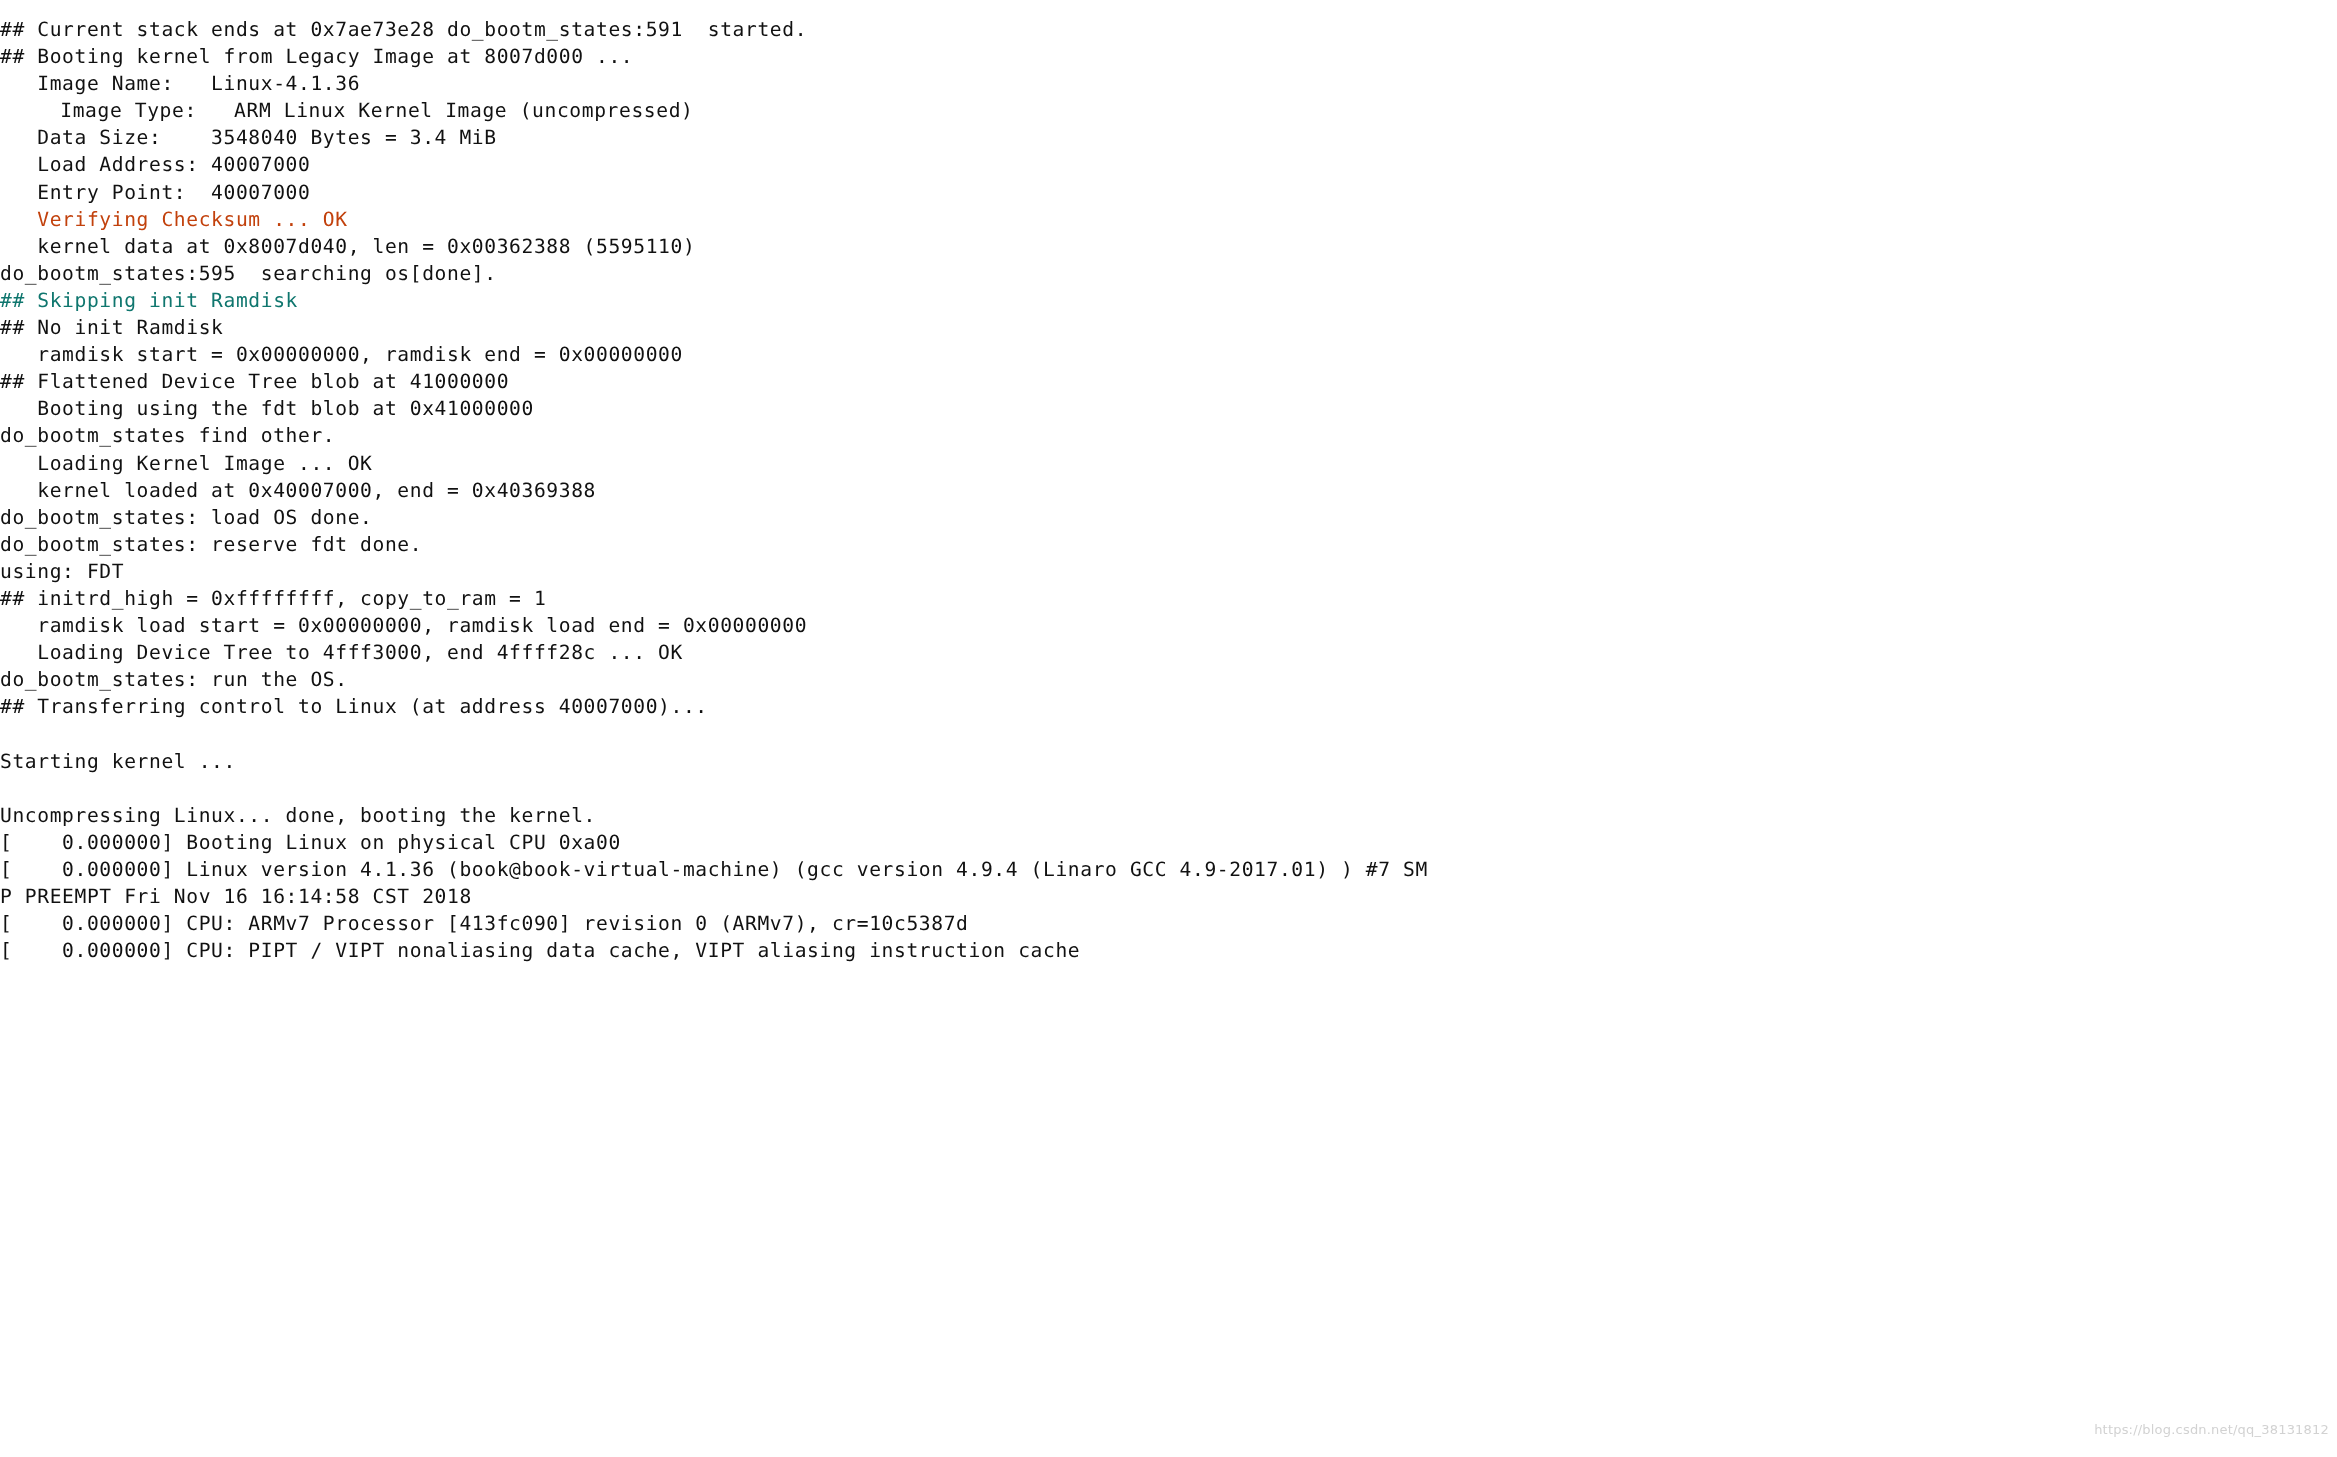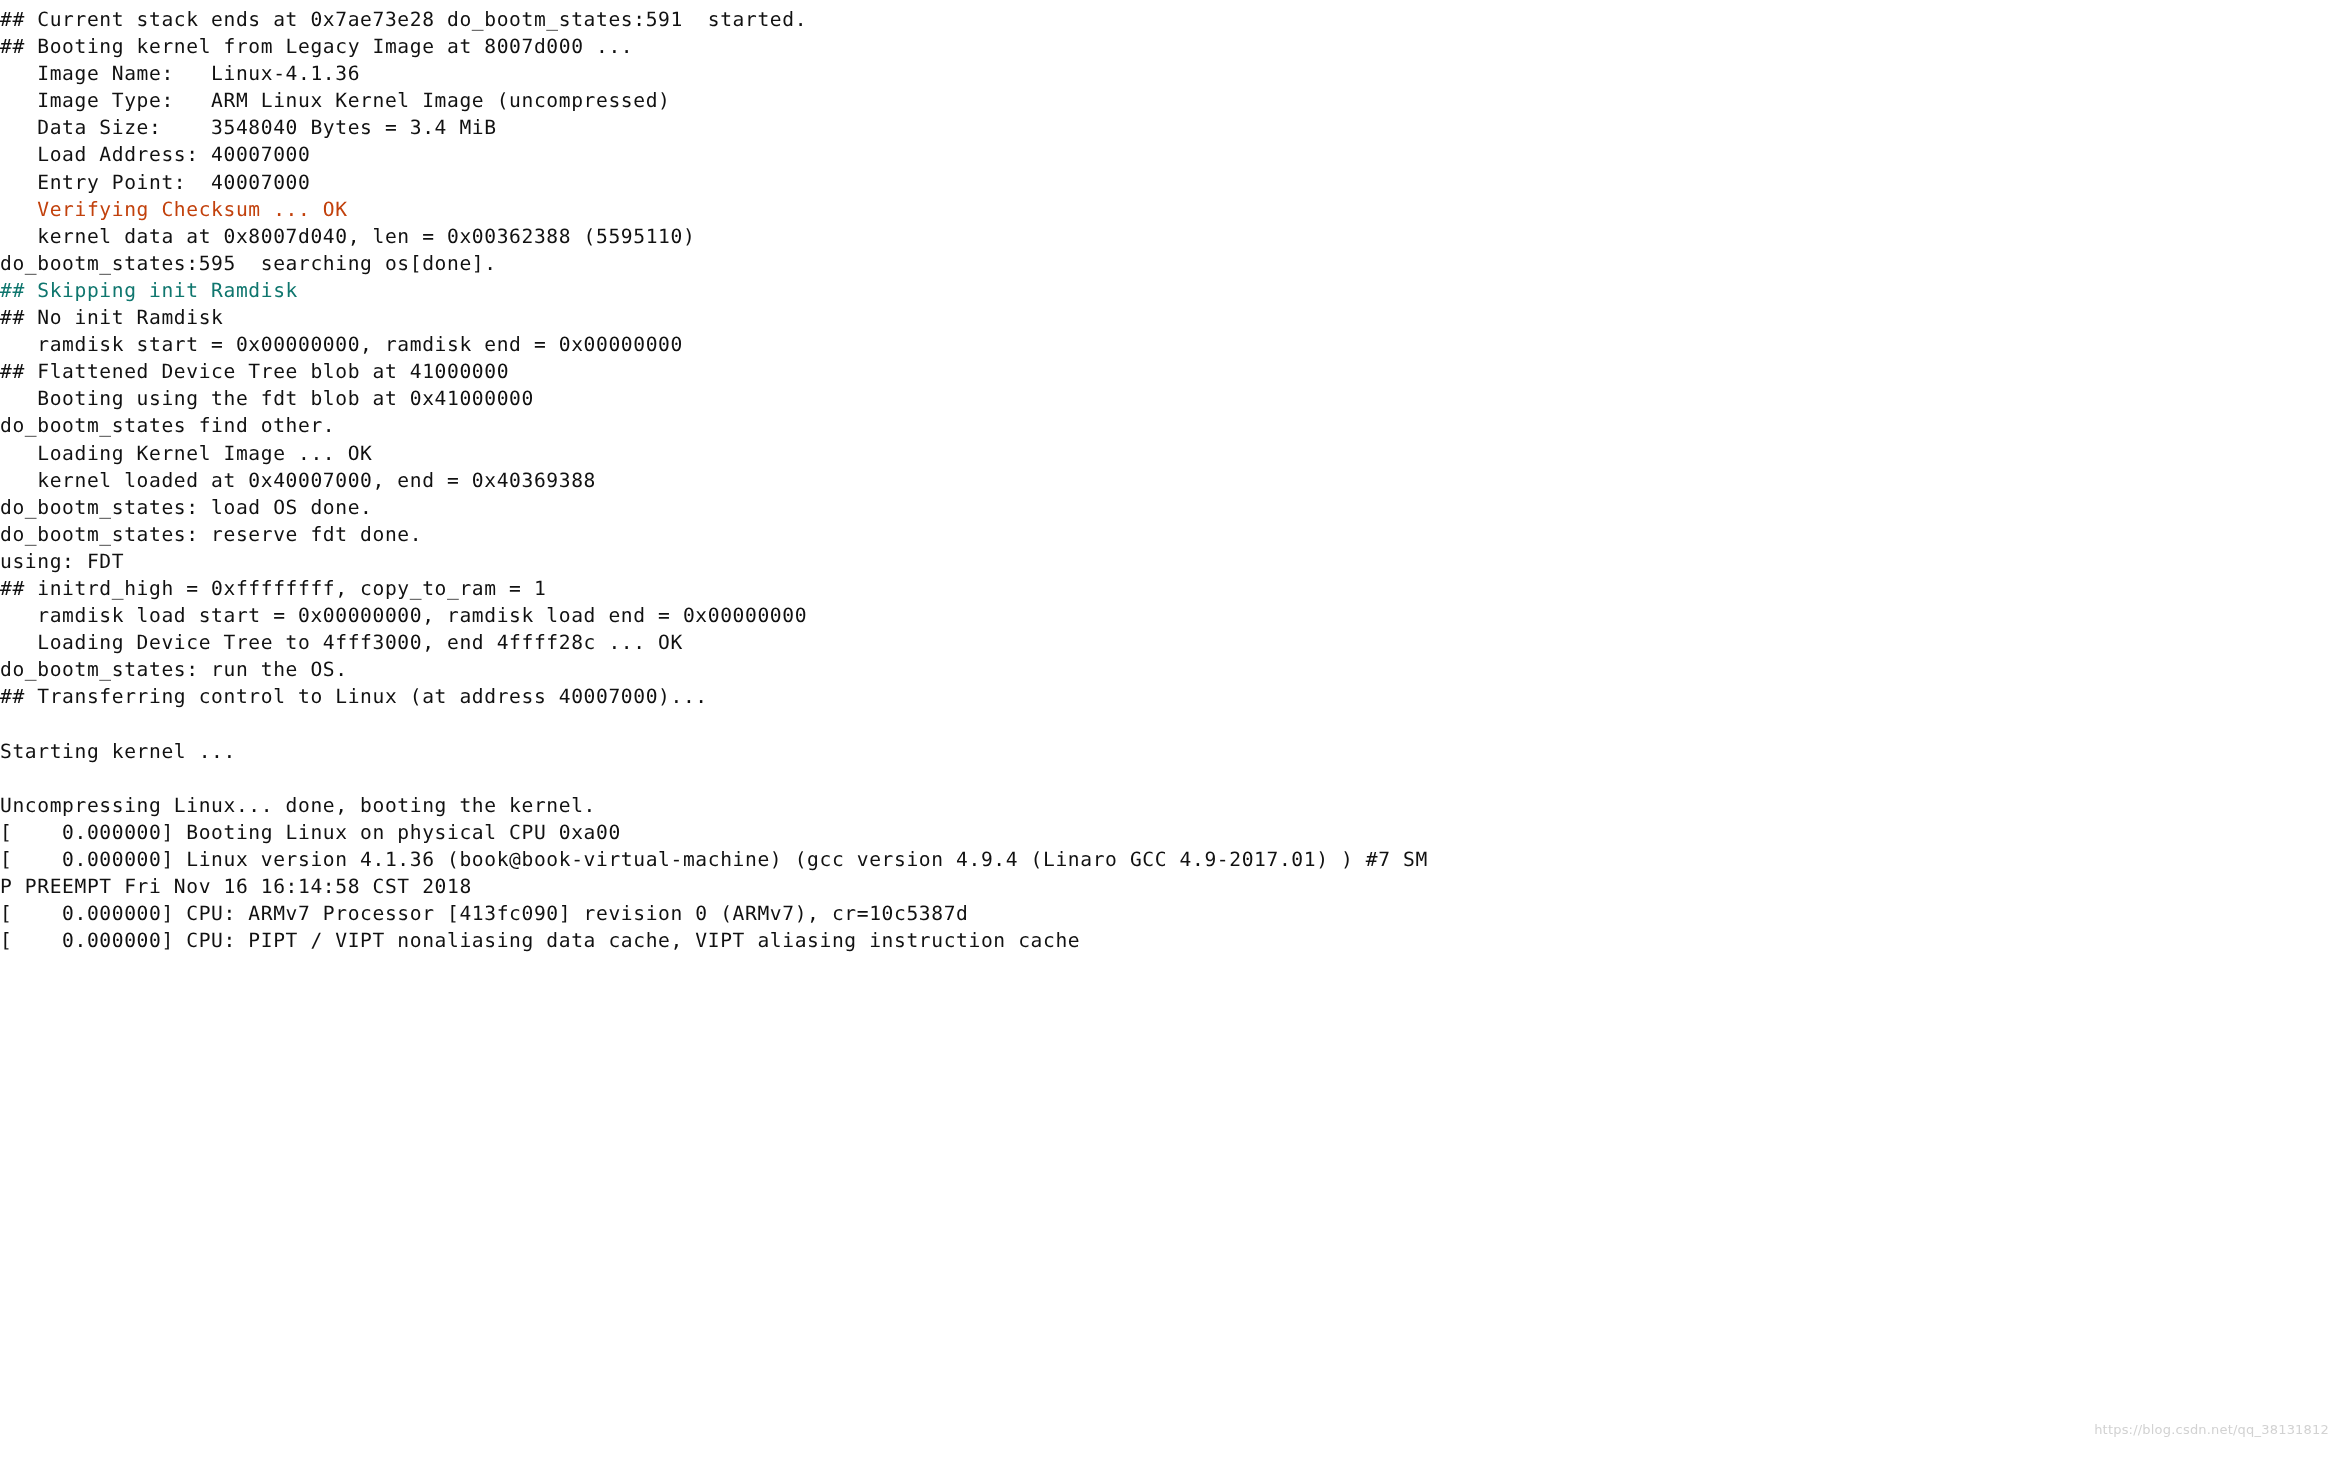--- a/index.html
+++ b/index.html
@@ -18,21 +18,21 @@
     position: relative;
     width: 2337px;
     height: 1457px;
     background: #ffffff;
     padding: 0;
     box-sizing: border-box;
   }
   .log-lines {
     position: absolute;
     left: 0px;
-    top: 6px;
+    top: 16px;
     width: 2337px;
   }
   .log-line {
     font-family: "DejaVu Sans Mono", "Liberation Mono", monospace;
     font-size: 19.6px;
     line-height: 27.1px;
     height: 27.1px;
     color: #111111;
     white-space: pre;
     letter-spacing: 0.62px;
@@ -56,21 +56,21 @@
 </style>
 </head>
 <body>
 
 <div id="console" style="background: rgb(255, 255, 255);">
 
   <div class="log-lines">
       <div class="log-line" style="color: rgb(17, 17, 17);">## Current stack ends at 0x7ae73e28 do_bootm_states:591  started.</div>
       <div class="log-line" style="color: rgb(17, 17, 17);">## Booting kernel from Legacy Image at 8007d000 ...</div>
       <div class="log-line" style="color: rgb(17, 17, 17);">   Image Name:   Linux-4.1.36</div>
-      <div class="log-line" style="color: rgb(17, 17, 17);">   Image Type:   ARM Linux Kernel Image (uncompressed)</div>
+      <div class="log-line" style="color: rgb(17, 17, 17); padding-left: 23px;">   Image Type:   ARM Linux Kernel Image (uncompressed)</div>
       <div class="log-line" style="color: rgb(17, 17, 17);">   Data Size:    3548040 Bytes = 3.4 MiB</div>
       <div class="log-line" style="color: rgb(17, 17, 17);">   Load Address: 40007000</div>
       <div class="log-line" style="color: rgb(17, 17, 17);">   Entry Point:  40007000</div>
       <div class="log-line" style="color: #c2410c;">   Verifying Checksum ... OK</div>
       <div class="log-line" style="color: rgb(17, 17, 17);">   kernel data at 0x8007d040, len = 0x00362388 (5595110)</div>
       <div class="log-line" style="color: rgb(17, 17, 17);">do_bootm_states:595  searching os[done].</div>
       <div class="log-line" style="color: #0f766e;">## Skipping init Ramdisk</div>
       <div class="log-line" style="color: rgb(17, 17, 17);">## No init Ramdisk</div>
       <div class="log-line" style="color: rgb(17, 17, 17);">   ramdisk start = 0x00000000, ramdisk end = 0x00000000</div>
       <div class="log-line" style="color: rgb(17, 17, 17);">## Flattened Device Tree blob at 41000000</div>

